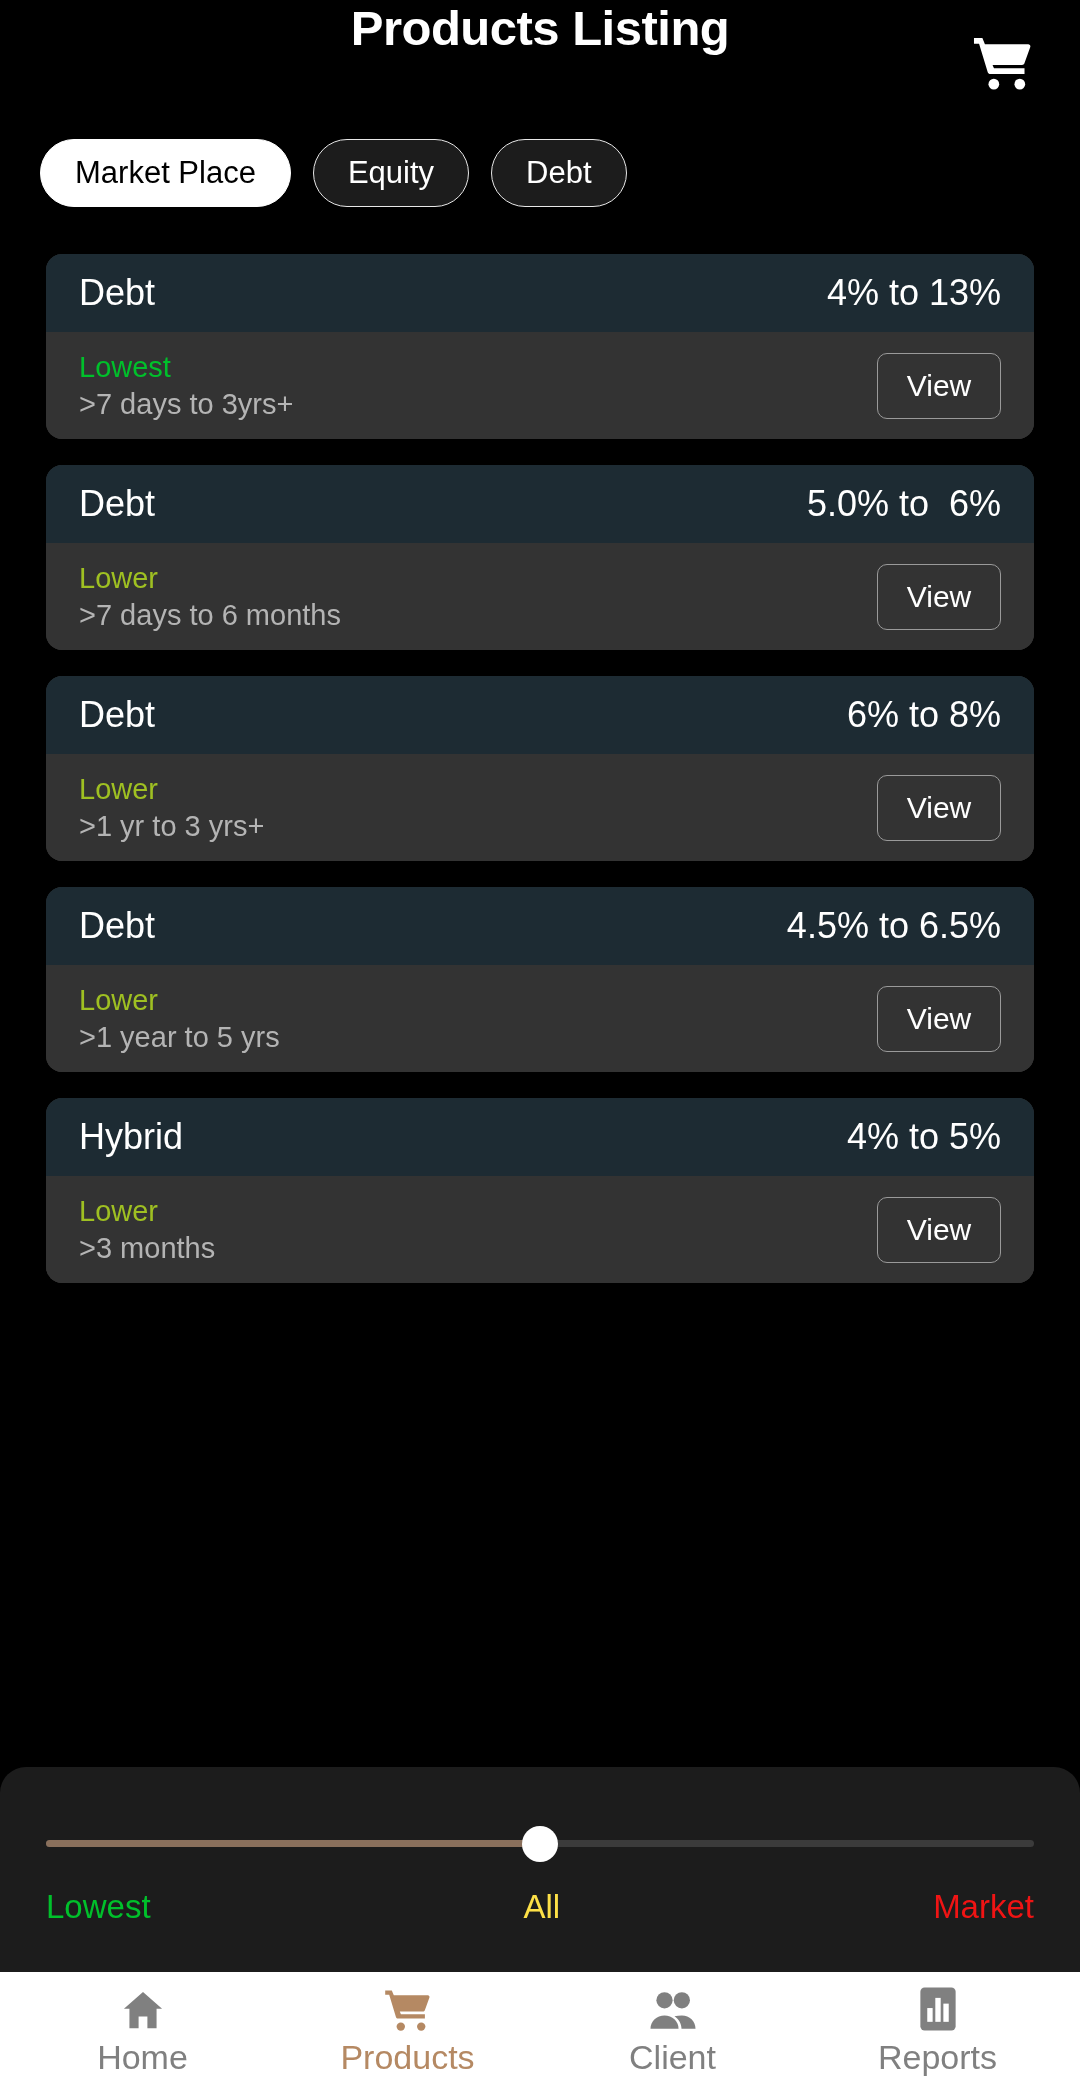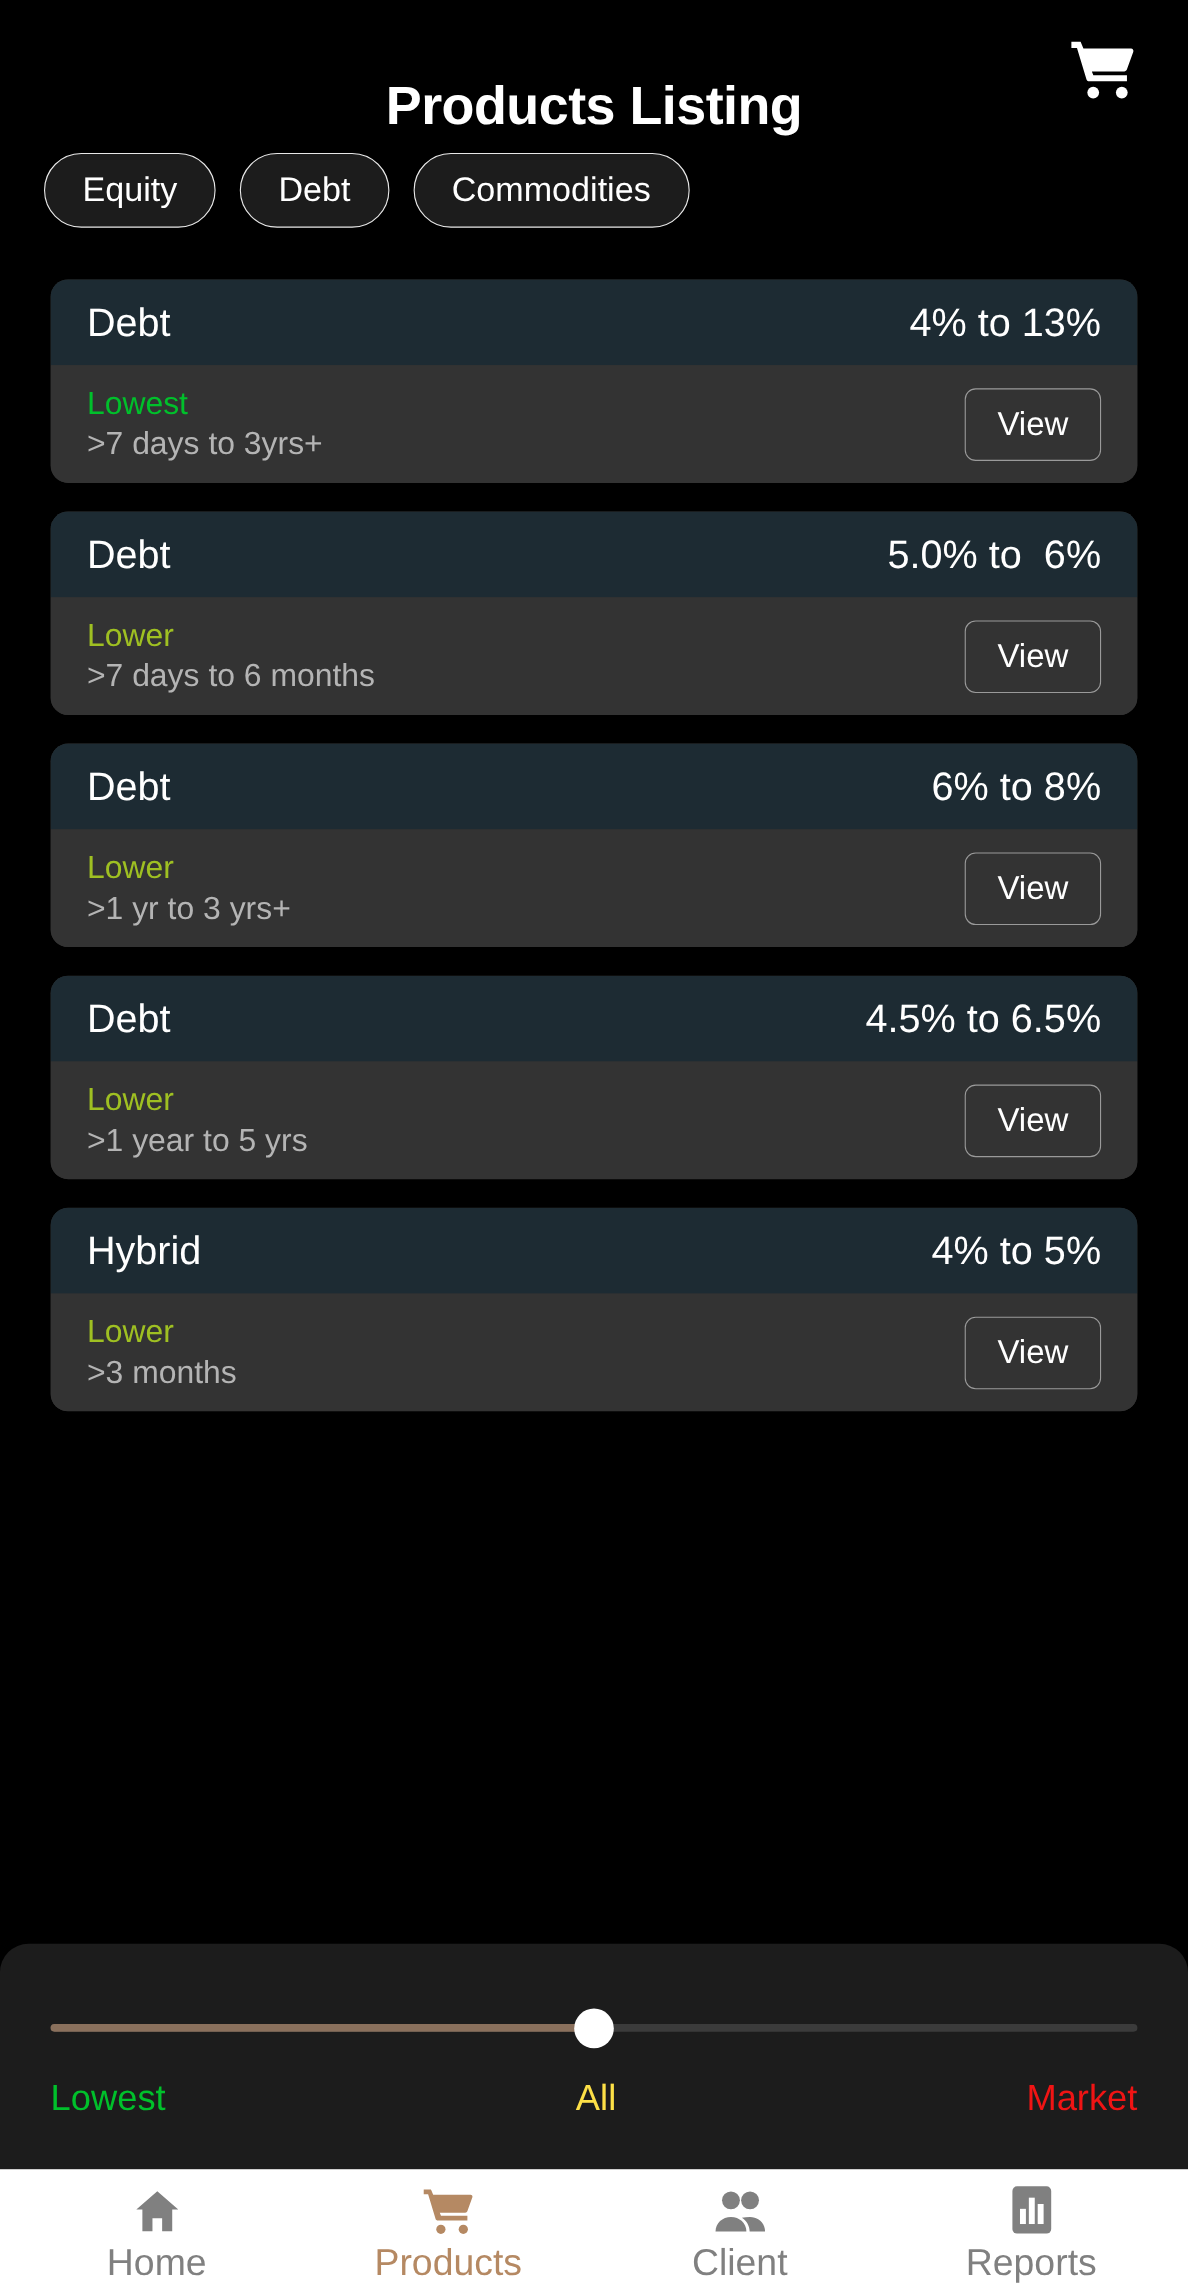--- a/index.html
+++ b/index.html
@@ -7,21 +7,21 @@
     width:1080px; height:2087px;
     background:#000;
     font-family:"Liberation Sans", sans-serif;
     overflow:hidden;
   }
   .screen { position:relative; width:1080px; height:2087px; background:#000; display:flex; flex-direction:column; }
 
   
   .header {
     position:relative; height:125px; flex:0 0 125px;
-    display:flex; align-items:flex-end; justify-content:center; background:#000;
+    display:flex; align-items:flex-start; justify-content:center; background:#000;
   }
   .header-title {
     font-size:49px; font-weight:bold; color:#fff; letter-spacing:-0.5px;
   }
   .cart-btn {
     position:absolute; right:44px; top:50%; transform:translateY(-50%);
     width:66px; height:60px; display:flex; align-items:center; justify-content:center;
   }
   .cart-btn svg { width:62px; height:56px; display:block; }
 
@@ -105,28 +105,28 @@
     <div class="cart-btn">
       <svg viewBox="0 0 24 22" fill="#ffffff" xmlns="http://www.w3.org/2000/svg">
         <path d="M0.6 1.2h3.3l1.0 2.4h17.0c0.6 0 1.0 0.55 0.82 1.1l-2.3 6.4c-0.14 0.4-0.52 0.66-0.95 0.66H7.9l0.55 1.35h12.0v2.2H7.0c-0.45 0-0.85-0.27-1.0-0.7L2.6 3.4H0.6z"></path>
         <circle cx="8.4" cy="19.3" r="2.1"></circle>
         <circle cx="18.6" cy="19.3" r="2.1"></circle>
       </svg>
     </div>
   </div>
 
   <div class="tabs-wrap">
+    <div class="tab active">
+        <span>Market Place</span>
+      </div>
     <div class="tab">
         <span>Equity</span>
       </div>
     <div class="tab">
         <span>Debt</span>
-      </div>
-    <div class="tab">
-        <span>Commodities</span>
       </div>
   </div>
 
   <div class="list">
 
     <div class="card">
       <div class="card-head">
         <span class="card-type">Debt</span>
         <span class="card-rate">4% to 13%</span>
       </div>

